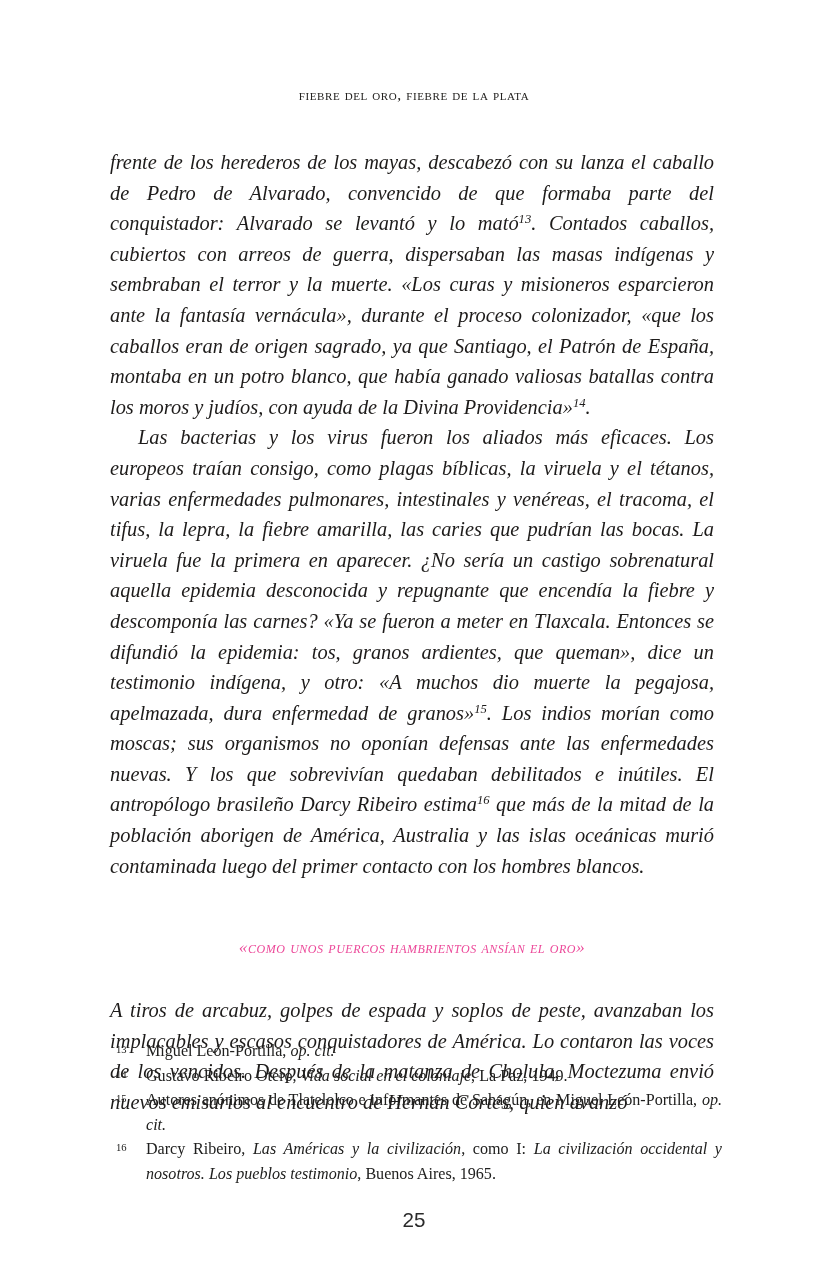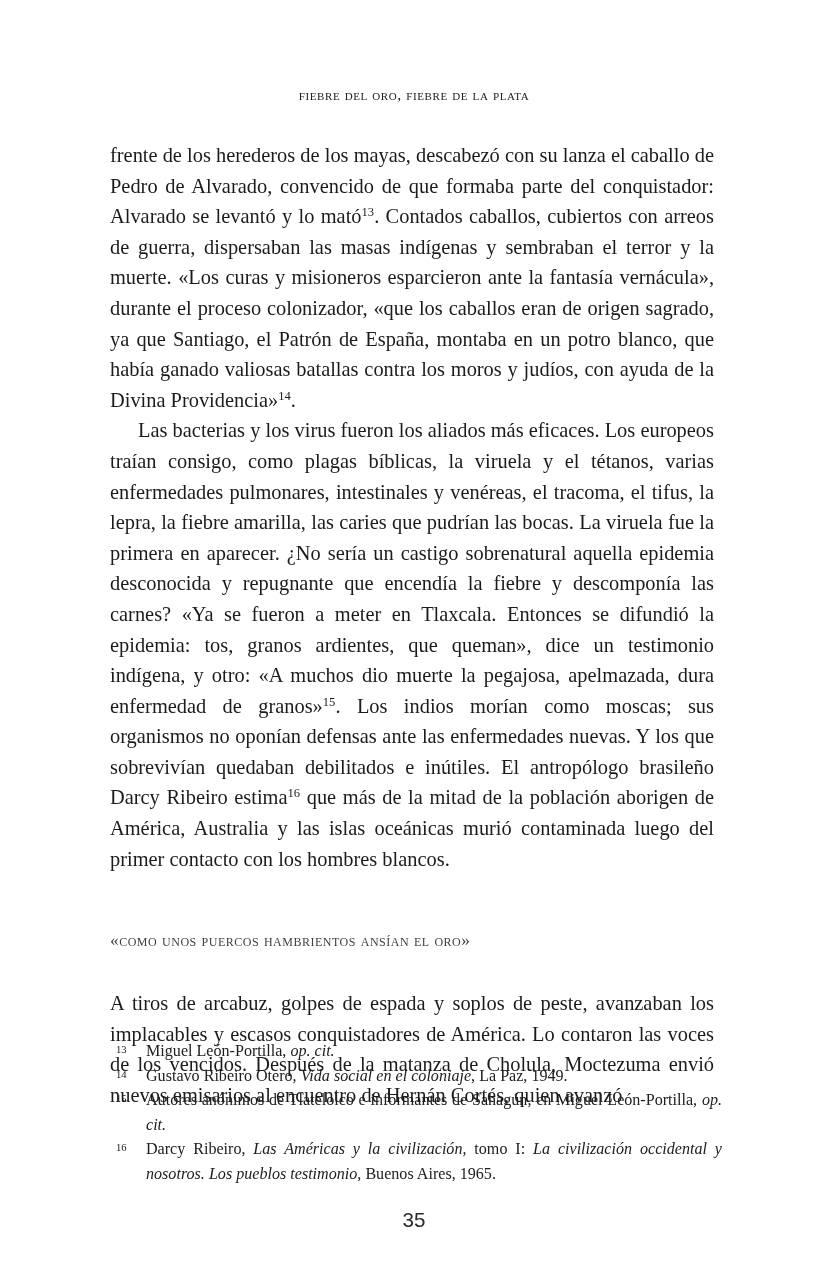--- a/index.html
+++ b/index.html
@@ -29,23 +29,24 @@
     letter-spacing: 0.6px;
     font-variant: small-caps;
     text-transform: lowercase;
     color: #23211f;
   }
   .running-head::first-letter {
     font-size: 1em;
   }
   .content {
     position: absolute;
-    top: 128px;
+    top: 135px;
     left: 110px;
     width: 604px;
+    font-style: italic;
   }
   p.body-par {
     margin: 0;
     font-size: 20.4px;
     line-height: 30.6px;
     text-align: justify;
     text-justify: inter-word;
     hyphens: manual;
     color: #1d1b1a;
   }
@@ -57,21 +58,22 @@
     vertical-align: 0.52em;
     line-height: 0;
   }
   .section-heading {
     margin: 0;
     font-size: 17.4px;
     font-weight: normal;
     font-variant: small-caps;
     text-transform: lowercase;
     letter-spacing: 0.5px;
-    color: #404040;
+    color: #ec4899;
+    text-align: center;
   }
   .gap-before-heading { height: 56px; }
   .gap-after-heading  { height: 37px; }
 
   .footnotes {
     position: absolute;
     top: 1027px;
     left: 110px;
     width: 612px;
   }
@@ -125,18 +127,18 @@
     <div class="gap-after-heading"></div>
 
     <p class="body-par">A tiros de arcabuz, golpes de espada y soplos de peste, avanzaban los implacables y escasos conquistadores de América. Lo contaron las voces de los vencidos. Después de la matanza de Cholula, Moctezuma envió nuevos emisarios al encuentro de Hernán Cortés, quien avanzó</p>
 
   </div>
 
   <div class="footnotes">
       <div class="footnote"><span class="marker">13</span><span>Miguel León-Portilla, </span><i>op. cit.</i></div>
       <div class="footnote"><span class="marker">14</span><span>Gustavo Ribeiro Otero, </span><i>Vida social en el coloniaje</i><span>, La Paz, 1949.</span></div>
       <div class="footnote"><span class="marker">15</span><span>Autores anónimos de Tlatelolco e informantes de Sahagún, en Miguel León-Portilla, </span><i>op. cit.</i></div>
-      <div class="footnote"><span class="marker">16</span><span>Darcy Ribeiro, </span><i>Las Américas y la civilización</i><span>, tomo I: </span><i>La civilización occidental y nosotros. Los pueblos testimonio</i><span>, Buenos Aires, 1965.</span></div>
+      <div class="footnote"><span class="marker">16</span><span>Darcy Ribeiro, </span><i>Las Américas y la civilización</i><span>, como I: </span><i>La civilización occidental y nosotros. Los pueblos testimonio</i><span>, Buenos Aires, 1965.</span></div>
     </div>
 
-  <div class="page-number">35</div>
+  <div class="page-number">25</div>
 
 </div>
 
 </body></html>

